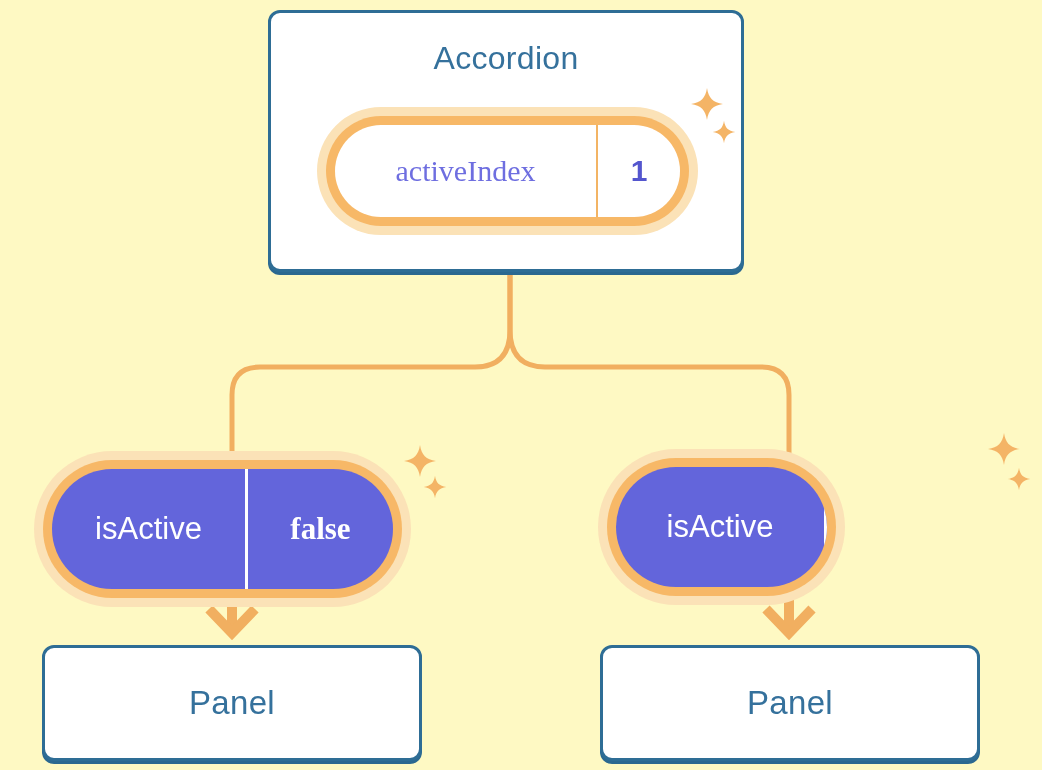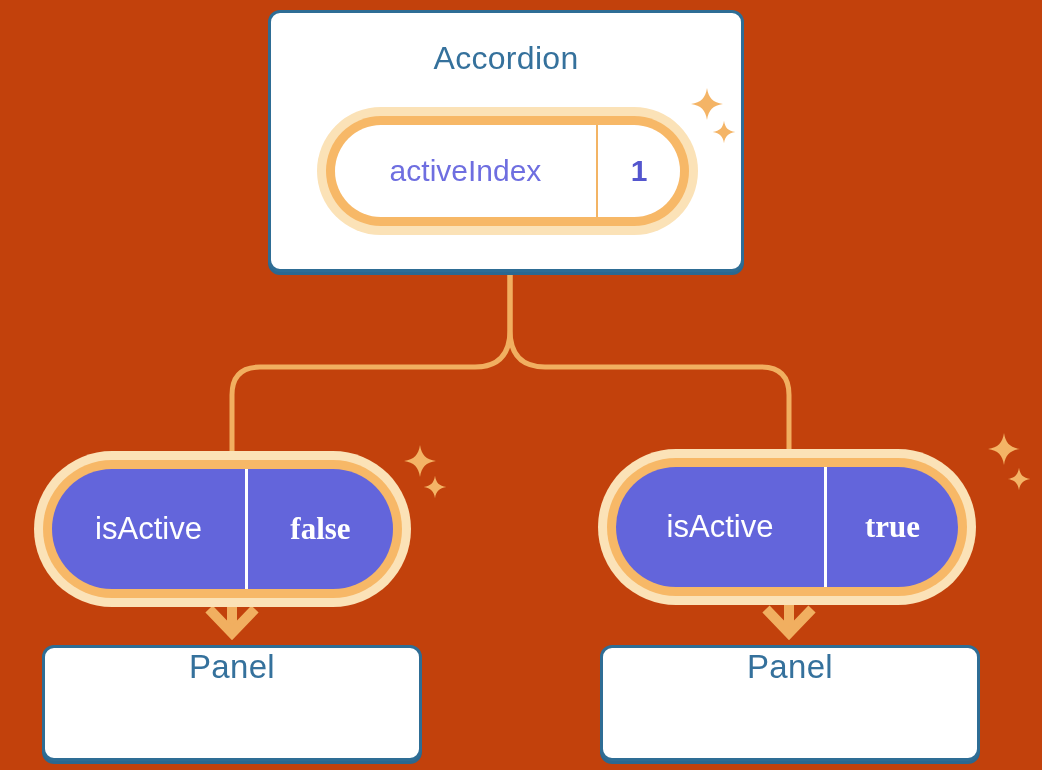--- a/index.html
+++ b/index.html
@@ -2,51 +2,51 @@
 <html><head>
 <meta charset="utf-8">
 <style>
   html,body{margin:0;padding:0;}
   body{
     width:1042px;height:770px;
     background:#4C6870;
     font-family:"Liberation Sans", sans-serif;
     -webkit-font-smoothing:antialiased;
   }
-  .canvas{position:relative;width:1042px;height:770px;overflow:hidden;background:#c2410c;}
+  .canvas{position:relative;width:1042px;height:770px;overflow:hidden;background:#fef9c3;}
 
   
   .connector-svg{position:absolute;left:0;top:0;z-index:1;}
 
   
   .card{
     position:absolute;box-sizing:border-box;background:#ffffff;
     border:3px solid #2E6D95;border-radius:12px;
     box-shadow:0 3px 0 #2B6890;z-index:2;
   }
   .root-card{left:268px;top:10px;width:476px;height:262px;}
   .root-title{
     margin-top:27px;text-align:center;
     font-size:32px;font-weight:500;color:#35719C;letter-spacing:.3px;
   }
-  .panel{display:flex;align-items:flex-start;justify-content:center;}
+  .panel{display:flex;align-items:center;justify-content:center;}
   .panel-left{left:42px;top:645px;width:380px;height:116px;}
   .panel-right{left:600px;top:645px;width:380px;height:116px;}
   .panel-label{font-size:33px;font-weight:500;color:#35719C;letter-spacing:.3px;}
 
   
   .pill{position:absolute;border-radius:999px;background:#FBE2B7;padding:9px;z-index:3;}
   .pill-ring{border-radius:999px;background:#F7B867;padding:9px;}
   .pill-inner{border-radius:999px;display:flex;align-items:stretch;overflow:hidden;}
   .cell{display:flex;align-items:center;justify-content:center;}
 
   
   .state-pill{left:317px;top:107px;}
   .state-pill .pill-inner{background:#ffffff;height:92px;}
-  .state-pill .label-cell{width:261px;color:#6E6EE0;font-size:30px;}
+  .state-pill .label-cell{width:261px;color:#6E6EE0;font-size:30px;font-family:Liberation Serif, serif;}
   .state-pill .divider{width:2px;background:#F3B464;}
   .state-pill .value-cell{width:82px;color:#5456CE;font-size:30px;font-weight:700;}
 
   
   .prop-pill .pill-inner{background:#6365DB;height:120px;}
   .prop-pill .label-cell{color:#ffffff;font-size:31px;}
   .prop-pill .divider{width:3px;background:#ffffff;}
   .prop-pill .value-cell{color:#ffffff;font-size:31px;font-weight:700;font-family:Liberation Serif, serif;}
   .prop-pill-left{left:34px;top:451px;}
   .prop-pill-left .label-cell{width:193px;}
@@ -110,21 +110,20 @@
   </svg>
   <svg class="sparkle" style="left:423px;top:475px" width="24" height="24" viewBox="-17 -17 34 34">
     <path fill="#F4B466" d="M0,-16 C1.5,-6 6,-1.5 16,0 C6,1.5 1.5,6 0,16 C-1.5,6 -6,1.5 -16,0 C-6,-1.5 -1.5,-6 0,-16 Z"></path>
   </svg>
 
   <div class="pill prop-pill prop-pill-right">
     <div class="pill-ring">
       <div class="pill-inner">
         <div class="cell label-cell">isActive</div>
         <div class="divider"></div>
-        <div class="cell value-cell">true</div>
       </div>
     </div>
   </div>
 
   <svg class="sparkle" style="left:987px;top:432px" width="34" height="34" viewBox="-17 -17 34 34">
     <path fill="#F4B466" d="M0,-16 C1.5,-6 6,-1.5 16,0 C6,1.5 1.5,6 0,16 C-1.5,6 -6,1.5 -16,0 C-6,-1.5 -1.5,-6 0,-16 Z"></path>
   </svg>
   <svg class="sparkle" style="left:1007px;top:467px" width="24" height="24" viewBox="-17 -17 34 34">
     <path fill="#F4B466" d="M0,-16 C1.5,-6 6,-1.5 16,0 C6,1.5 1.5,6 0,16 C-1.5,6 -6,1.5 -16,0 C-6,-1.5 -1.5,-6 0,-16 Z"></path>
   </svg>

